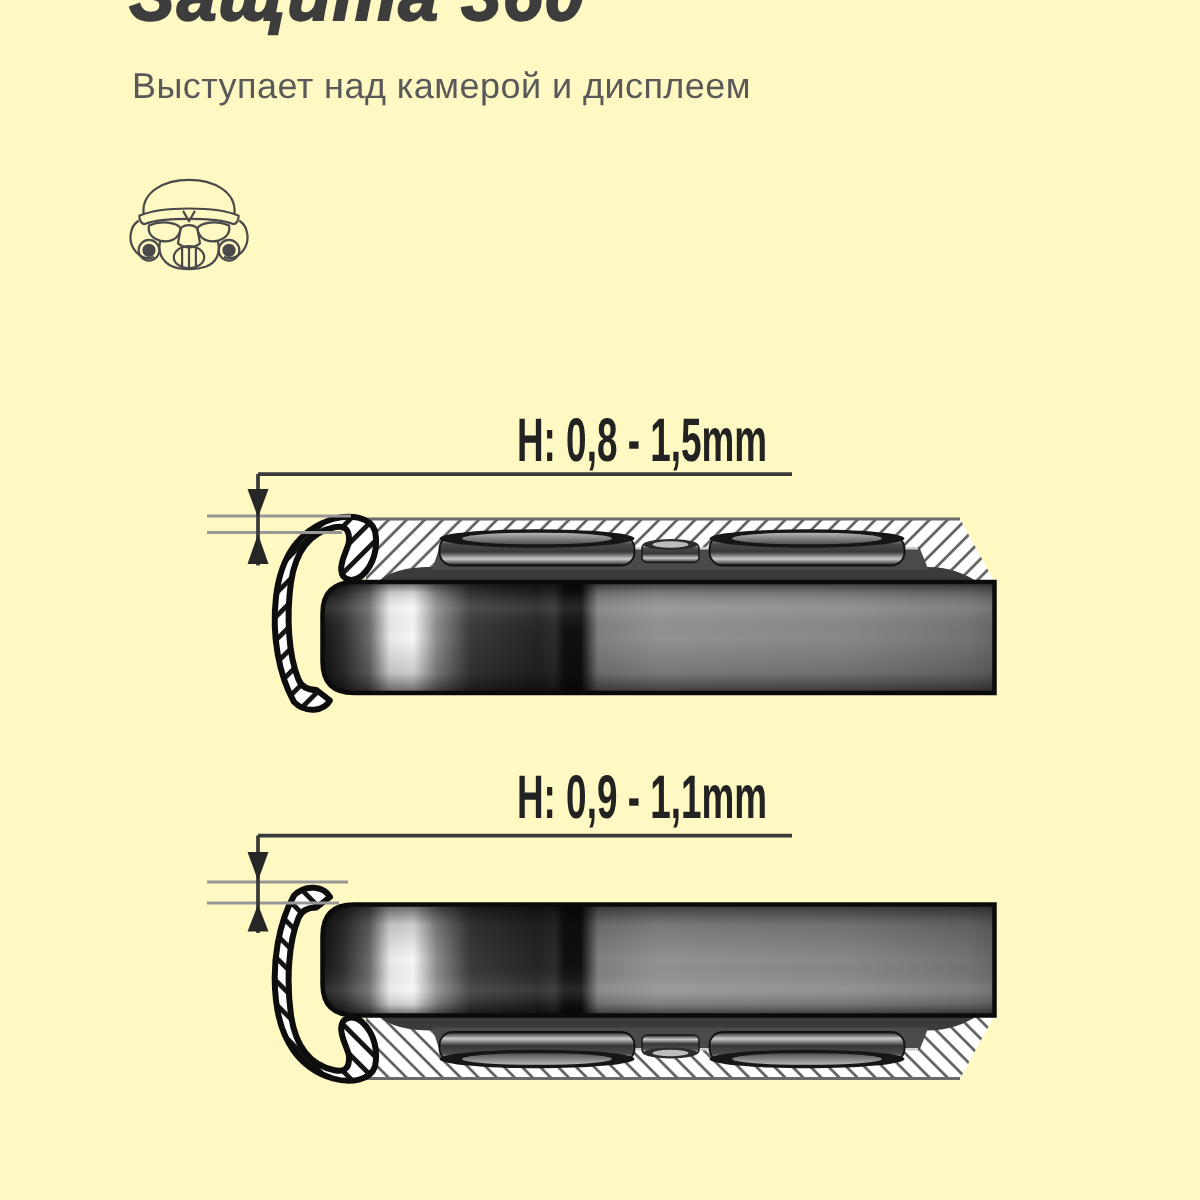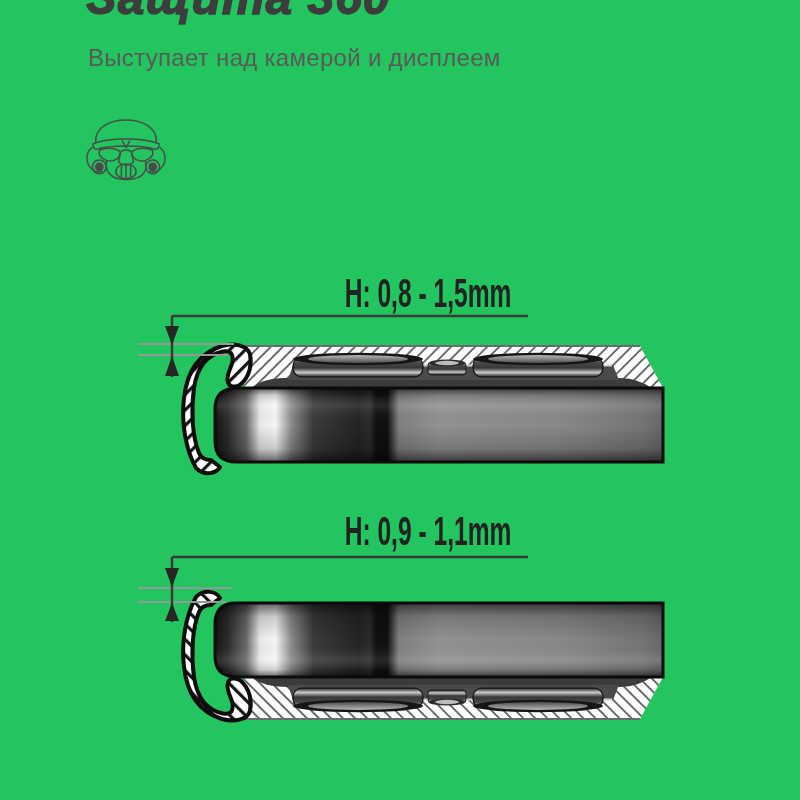--- a/index.html
+++ b/index.html
@@ -1,16 +1,16 @@
 <!DOCTYPE html>
 <html><head>
 <meta charset="utf-8">
 <style>
   html,body{margin:0;padding:0;background:#fff;}
-  .page{position:relative;width:800px;height:800px;background:#22c55e;overflow:hidden;
+  .page{position:relative;width:800px;height:800px;background:#fef9c3;overflow:hidden;
         font-family:"Liberation Sans",sans-serif;}
   .title{position:absolute;top:-30px;left:86px;font-style:italic;font-weight:bold;
          font-size:48px;color:#3d3d3d;letter-spacing:1px;-webkit-text-stroke:1.3px #3d3d3d;
          white-space:nowrap;}
   .subtitle{position:absolute;top:44px;left:88px;font-size:24px;color:#595959;
             letter-spacing:.3px;white-space:nowrap;}
   .helmet{position:absolute;left:80px;top:96px;width:92px;height:92px;}
   .diagrams{position:absolute;left:0;top:0;width:800px;height:800px;}
   .dimlabel{font-family:"Liberation Sans",sans-serif;font-weight:bold;fill:#222222;}
 </style>

